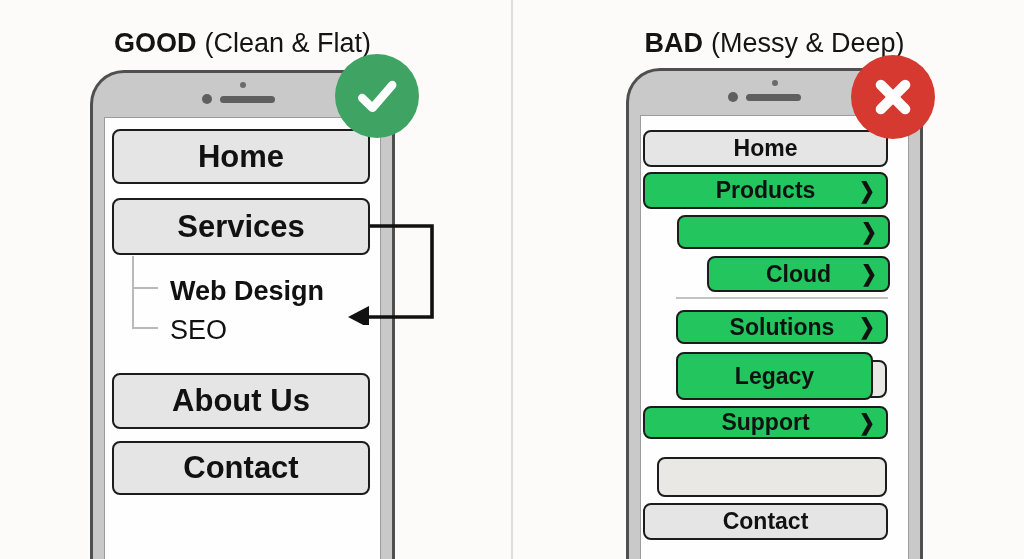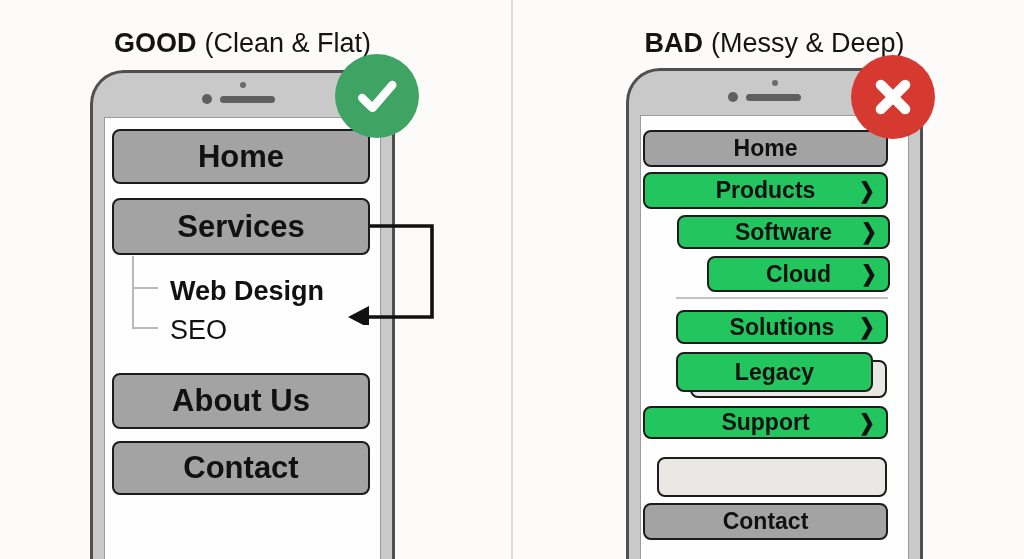--- a/index.html
+++ b/index.html
@@ -31,21 +31,21 @@
   .phone .screen{position:absolute;left:11px;right:11px;top:44px;bottom:-4px;
         background:#fefefe;border:1px solid #9c9c9c;border-bottom:none;}
 
   
   .badge{width:84px;height:84px;border-radius:50%;display:flex;align-items:center;justify-content:center;}
   .badge svg{width:54px;height:54px;}
   .badge-check{left:335px;top:54px;background:#3fa463;}
   .badge-cross{left:851px;top:55px;background:#d6392f;}
 
   
-  .btn{display:flex;align-items:center;justify-content:center;background:#a3a3a3;
+  .btn{display:flex;align-items:center;justify-content:center;background:#e5e5e5;
        border:2px solid #1c1c1c;border-radius:8px;color:#111;cursor:pointer;}
   .btn-big{font-size:31px;font-weight:600;}
   .g-home{left:112px;top:129px;width:258px;height:55px;}
   .g-services{left:112px;top:198px;width:258px;height:57px;}
   .g-about{left:112px;top:373px;width:258px;height:56px;}
   .g-contact{left:112px;top:441px;width:258px;height:54px;}
   .subitem{font-size:27px;font-weight:500;color:#111;white-space:nowrap;cursor:pointer;}
   .g-webdesign{left:170px;top:276px;font-weight:bold;}
   .g-seo{left:170px;top:315px;}
   .tree-line{background:#b9b9b9;}
@@ -58,21 +58,21 @@
   .btn-sm{font-size:23px;font-weight:600;position:absolute;}
   .gray{background:#22c55e;}
   .chev{position:absolute;right:11px;top:50%;transform:translateY(-50%) scaleY(1.15);
         font-size:19px;font-weight:700;color:#111;}
   .b-home{left:643px;top:130px;width:245px;height:37px;}
   .b-products{left:643px;top:172px;width:245px;height:37px;}
   .b-software{left:677px;top:215px;width:213px;height:34px;}
   .b-cloud{left:707px;top:256px;width:183px;height:36px;}
   .b-divider{left:676px;top:297px;width:212px;height:2px;background:#c2c2c2;}
   .b-solutions{left:676px;top:310px;width:212px;height:34px;}
-  .b-legacy{left:676px;top:352px;width:197px;height:40px;}
+  .b-legacy{left:676px;top:352px;width:197px;height:48px;}
   .b-legacy-back{left:690px;top:360px;width:197px;height:38px;background:#e9e8e5;
         border:2px solid #1c1c1c;border-radius:8px;}
   .b-support{left:643px;top:406px;width:245px;height:33px;justify-content:center;}
   .b-faq{left:643px;top:448px;width:230px;height:40px;}
   .b-faq-back{left:657px;top:457px;width:230px;height:40px;background:#e9e8e5;
         border:2px solid #1c1c1c;border-radius:8px;}
   .b-contact{left:643px;top:503px;width:245px;height:37px;}
 </style>
 </head>
 <body>
@@ -138,21 +138,20 @@
   <div class="abs btn btn-sm b-home">
     <span>Home</span>
   </div>
 
   <div class="abs btn btn-sm gray b-products">
     <span>Products</span>
     <span class="chev">❯</span>
   </div>
 
   <div class="abs btn btn-sm gray b-software">
-    <span>Software</span>
     <span class="chev">❯</span>
   </div>
 
   <div class="abs btn btn-sm gray b-cloud">
     <span>Cloud</span>
     <span class="chev">❯</span>
   </div>
 
   <div class="abs b-divider"></div>
 

